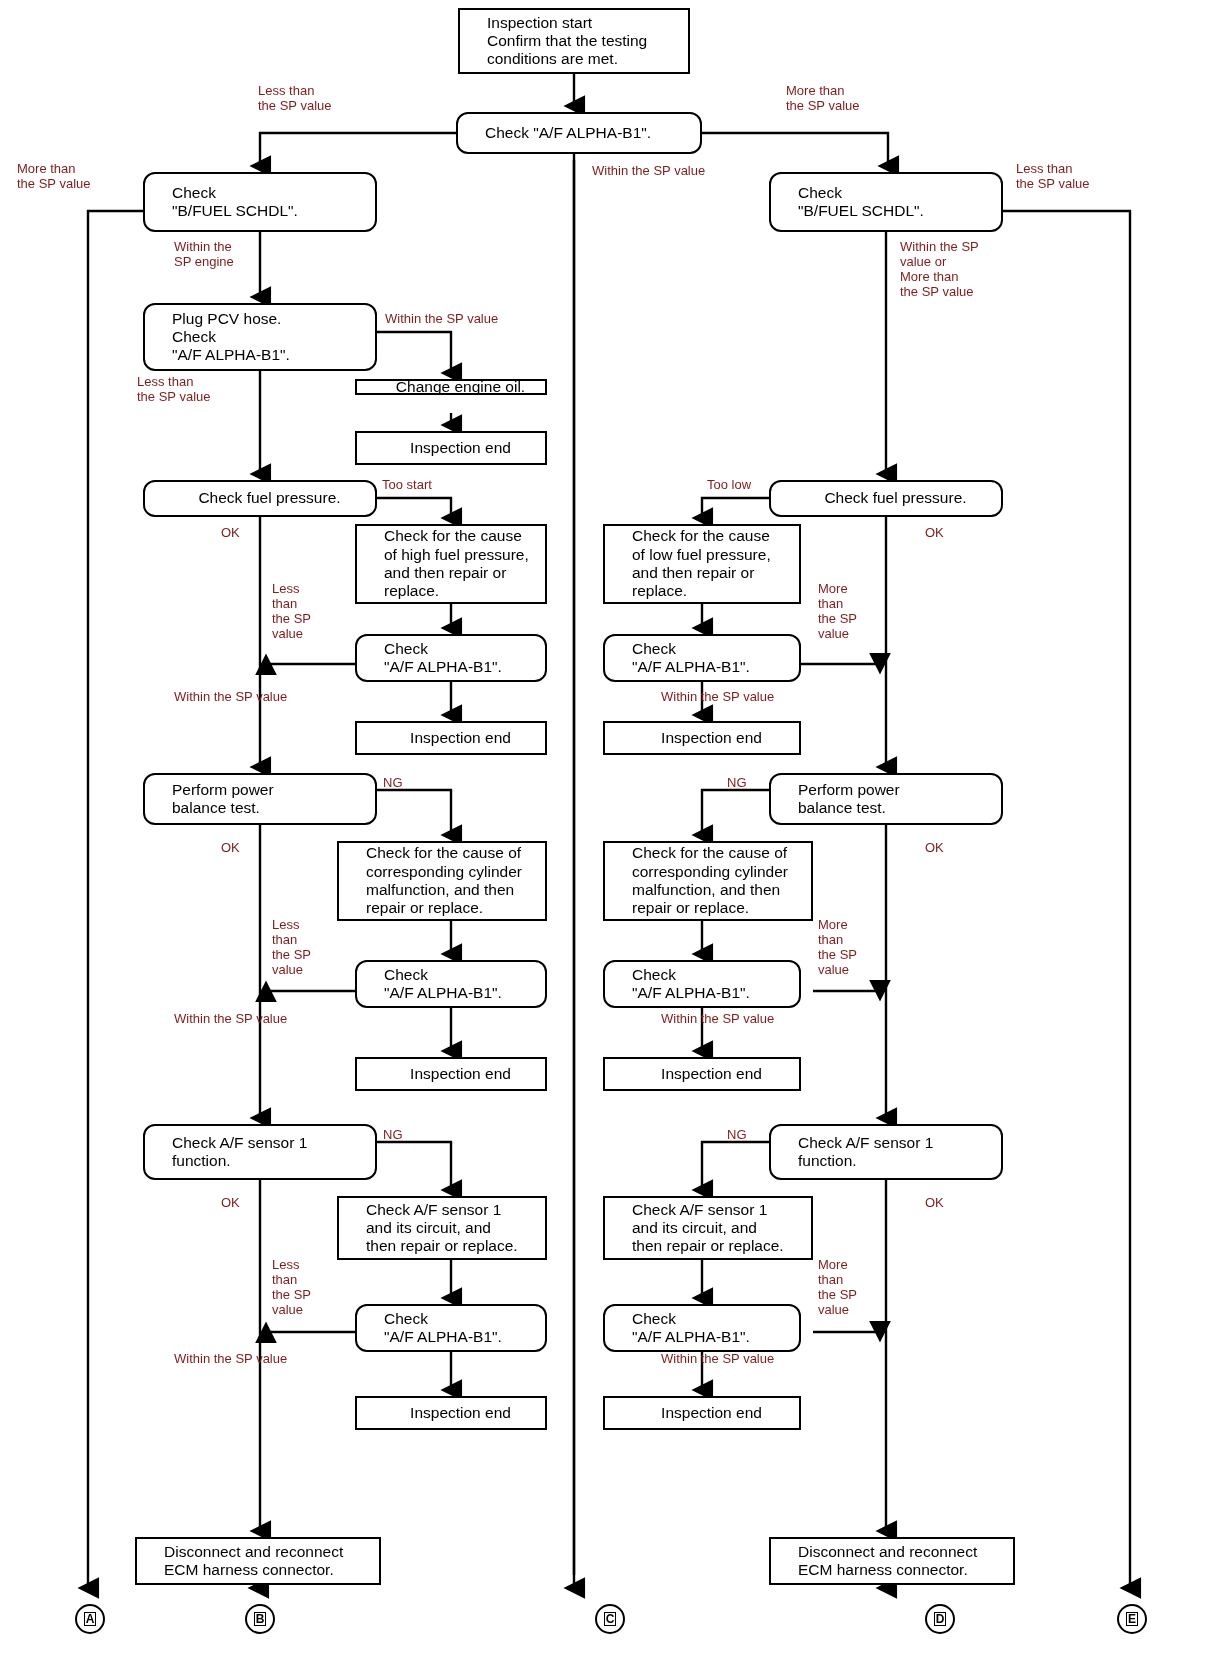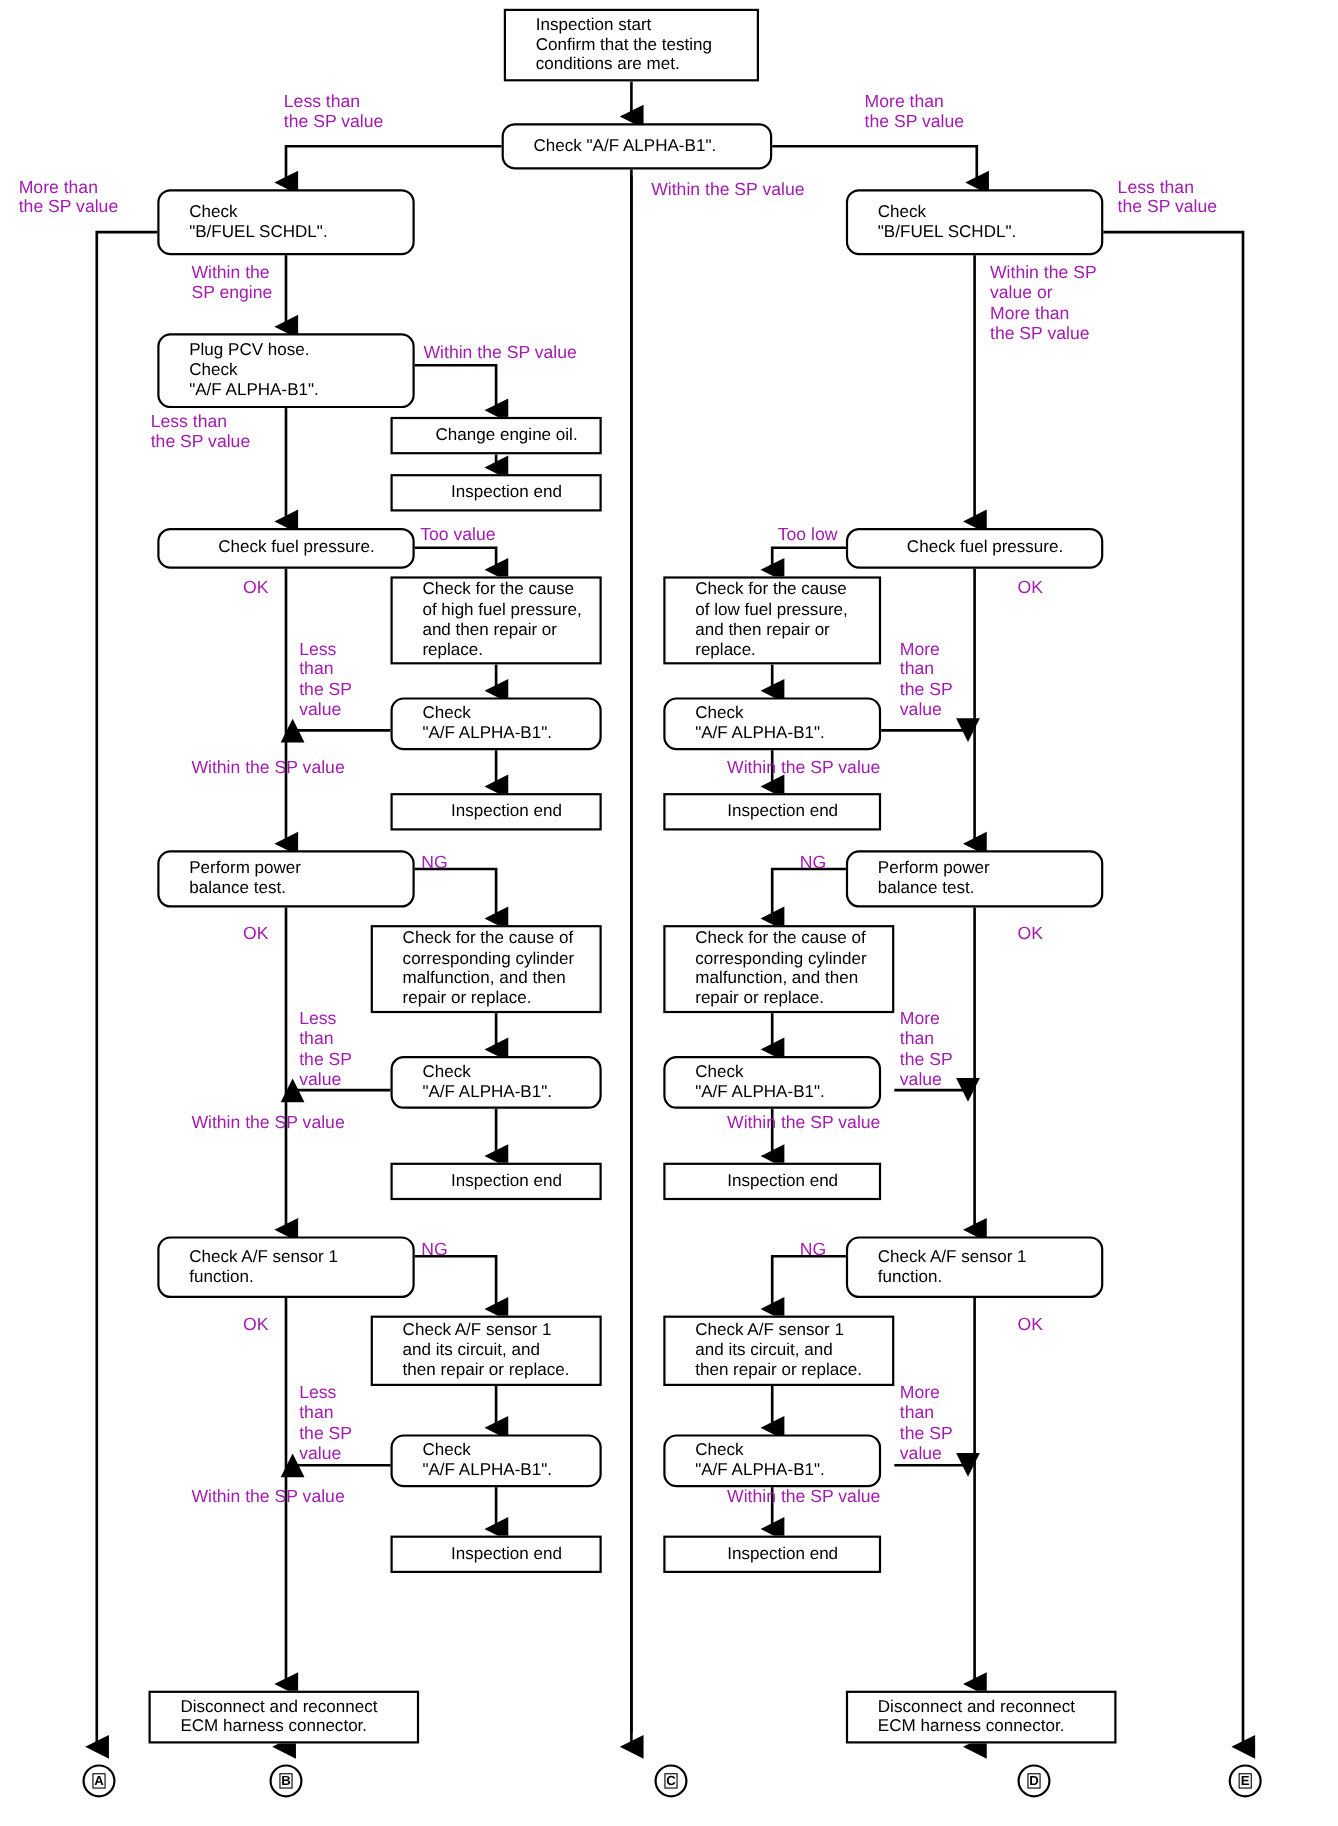--- a/index.html
+++ b/index.html
@@ -5,21 +5,21 @@
   html,body{margin:0;padding:0;background:#ffffff;}
   #wrap{position:relative;width:1216px;height:1660px;background:#ffffff;
         font-family:"Liberation Sans",sans-serif;}
   svg{position:absolute;top:0;left:0;width:1216px;height:1660px;}
   .node{position:absolute;box-sizing:border-box;background:#fff;
         border:2px solid #000;display:flex;align-items:center;padding-left:19px;}
   .node.rr{border-radius:12px;}
   .node .txt{padding:0 8px;font-size:15.5px;line-height:1.18;color:#000;
              white-space:pre-line;width:100%;}
   .node.ctr .txt{text-align:center;}
-  .lbl{position:absolute;font-size:16px;line-height:1.15;color:#a21caf;
+  .lbl{position:absolute;font-size:13px;line-height:1.15;color:#7f1d1d;
        white-space:pre-line;}
   .conn{position:absolute;width:26px;height:26px;border:2.5px solid #000;
         border-radius:50%;display:flex;align-items:center;justify-content:center;
         font-size:14px;font-weight:bold;background:#fff;}
   .conn span{display:block;border:1.5px solid #000;line-height:1;padding:0 1px;font-size:12px;}
 </style>
 </head>
 <body>
 
 <div id="wrap">
@@ -136,21 +136,21 @@
       </div>
       <div class="node rr" style="left: 769px; top: 172px; width: 234px; height: 60px;">
         <div class="txt">Check
 "B/FUEL SCHDL".</div>
       </div>
       <div class="node rr" style="left: 143px; top: 303px; width: 234px; height: 68px;">
         <div class="txt">Plug PCV hose.
 Check
 "A/F ALPHA-B1".</div>
       </div>
-      <div class="node ctr" style="left: 355px; top: 379px; width: 192px; height: 34px;">
+      <div class="node ctr" style="left: 355px; top: 379px; width: 192px; height: 16px;">
         <div class="txt">Change engine oil.</div>
       </div>
       <div class="node ctr" style="left: 355px; top: 431px; width: 192px; height: 34px;">
         <div class="txt">Inspection end</div>
       </div>
       <div class="node rr ctr" style="left: 143px; top: 480px; width: 234px; height: 37px;">
         <div class="txt">Check fuel pressure.</div>
       </div>
       <div class="node rr ctr" style="left: 769px; top: 480px; width: 234px; height: 37px;">
         <div class="txt">Check fuel pressure.</div>
@@ -268,21 +268,21 @@
       <div class="lbl" style="left: 592px; top: 164px;">Within the SP value</div>
       <div class="lbl" style="left: 174px; top: 240px;">Within the
 SP engine</div>
       <div class="lbl" style="left: 900px; top: 240px;">Within the SP
 value or
 More than
 the SP value</div>
       <div class="lbl" style="left: 385px; top: 312px;">Within the SP value</div>
       <div class="lbl" style="left: 137px; top: 375px;">Less than
 the SP value</div>
-      <div class="lbl" style="left: 382px; top: 478px;">Too value</div>
+      <div class="lbl" style="left: 382px; top: 478px;">Too start</div>
       <div class="lbl" style="left: 707px; top: 478px;">Too low</div>
       <div class="lbl" style="left: 221px; top: 526px;">OK</div>
       <div class="lbl" style="left: 925px; top: 526px;">OK</div>
       <div class="lbl" style="left: 272px; top: 582px;">Less
 than
 the SP
 value</div>
       <div class="lbl" style="left: 818px; top: 582px;">More
 than
 the SP

